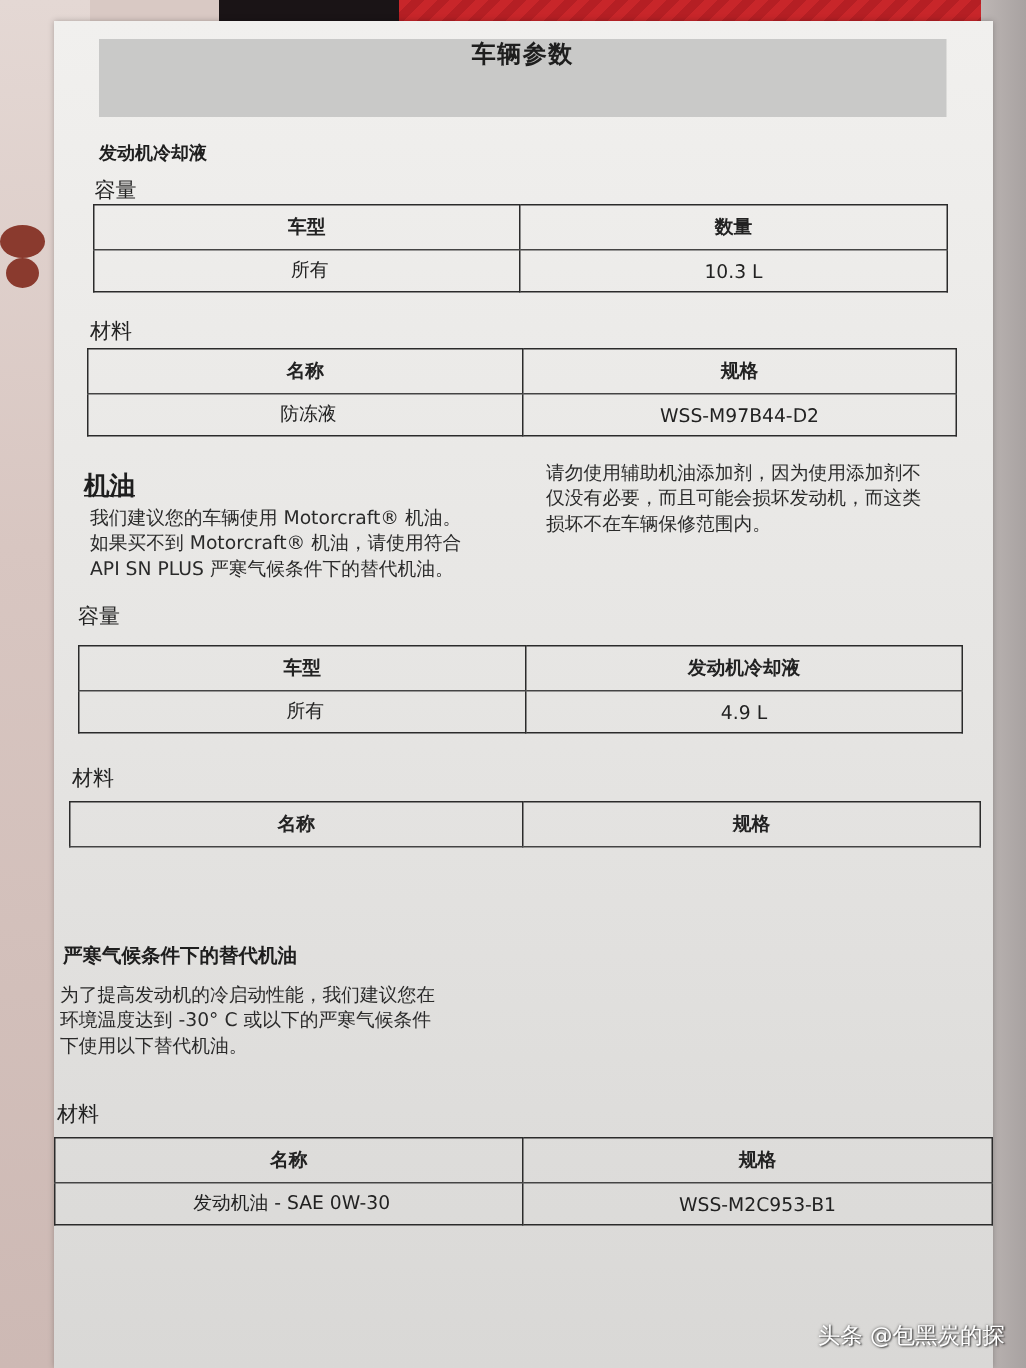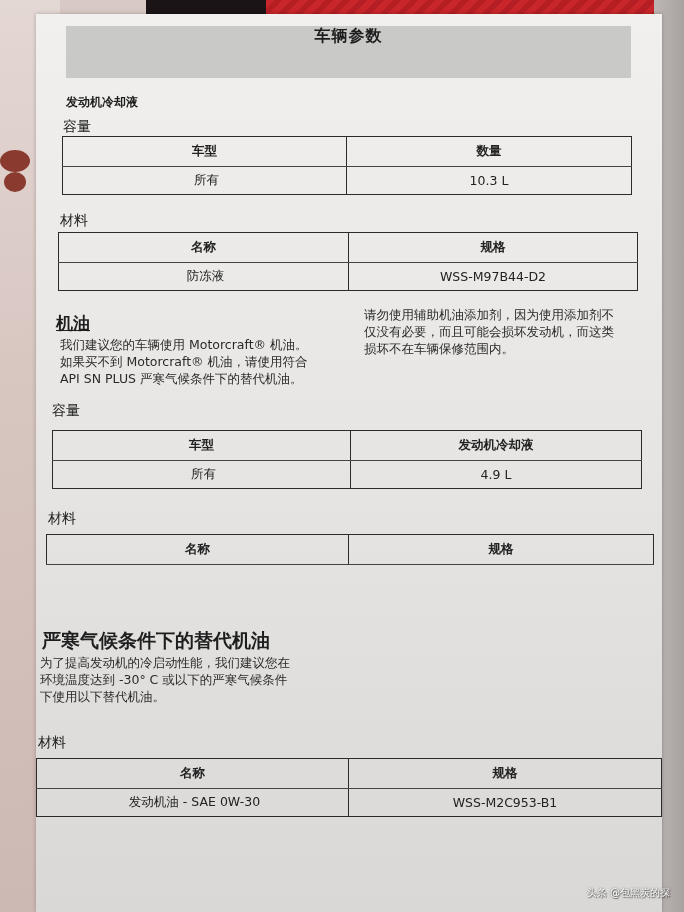--- a/index.html
+++ b/index.html
@@ -58,21 +58,21 @@
       font-weight: bold; text-align: center; height: 30px;
       border: 1px solid #2b2b2b; border-bottom: 1px solid #444;
     }
     table.spec td {
       height: 28px; border: 1px solid #2b2b2b;
     }
     table.spec td.c1 { text-align: center; padding-left: 4px; }
     table.spec td.c2 { text-align: center; }
     .watermark {
       position: absolute; right: 14px; bottom: 12px;
-      font-size: 10px; color: #ffffff;
+      font-size: 15px; color: #ffffff;
       text-shadow: 0 0 2px rgba(0,0,0,0.6), 1px 1px 1px rgba(0,0,0,0.5);
     }
   </style>
 </head>
 <body>
 
 <div class="bg-fabric"></div>
 <div class="bg-spot" style="left:0;top:150px;width:30px;height:22px;"></div>
 <div class="bg-spot" style="left:4px;top:172px;width:22px;height:20px;"></div>
 <div class="bg-dark"></div>
@@ -144,21 +144,21 @@
   <div class="sub-title" style="left:12px;top:496px;">材料</div>
   <table class="spec" style="left:10px;top:520px;width:608px;">
     <tbody>
         <tr>
       <th style="width:302px;">名称</th>
       <th>规格</th>
     </tr>
   </tbody>
     </table>
 
-  <div class="section-title" style="left:6px;top:614px;font-size:19px;font-family:Liberation Serif, serif;">严寒气候条件下的替代机油</div>
+  <div class="section-title" style="left:6px;top:614px;font-size:13px;font-family:Liberation Serif, serif;">严寒气候条件下的替代机油</div>
   <div class="para" style="left:4px;top:640px;width:320px;">
     <div>为了提高发动机的冷启动性能，我们建议您在</div>
     <div>环境温度达到 -30° C 或以下的严寒气候条件</div>
     <div>下使用以下替代机油。</div>
   </div>
 
   <div class="sub-title" style="left:2px;top:720px;">材料</div>
   <table class="spec" style="left:0px;top:744px;width:626px;">
     <tbody>
         <tr>

